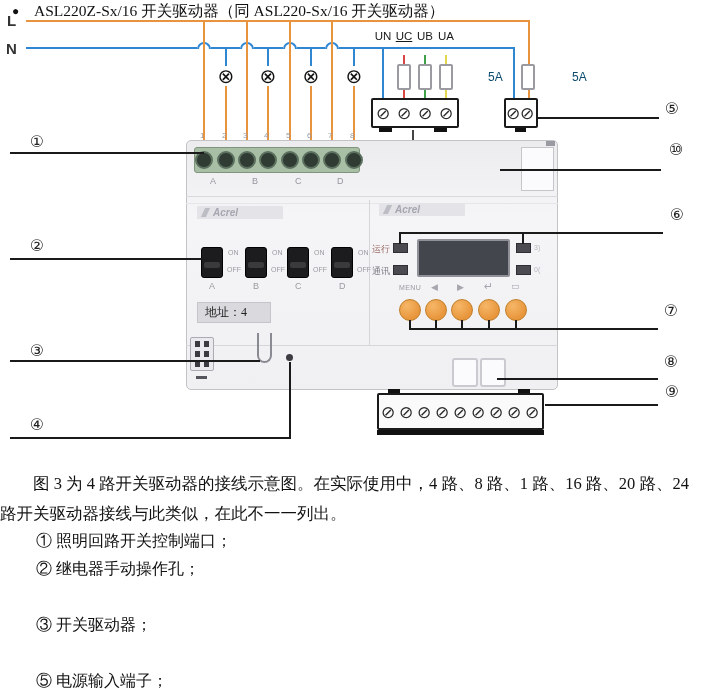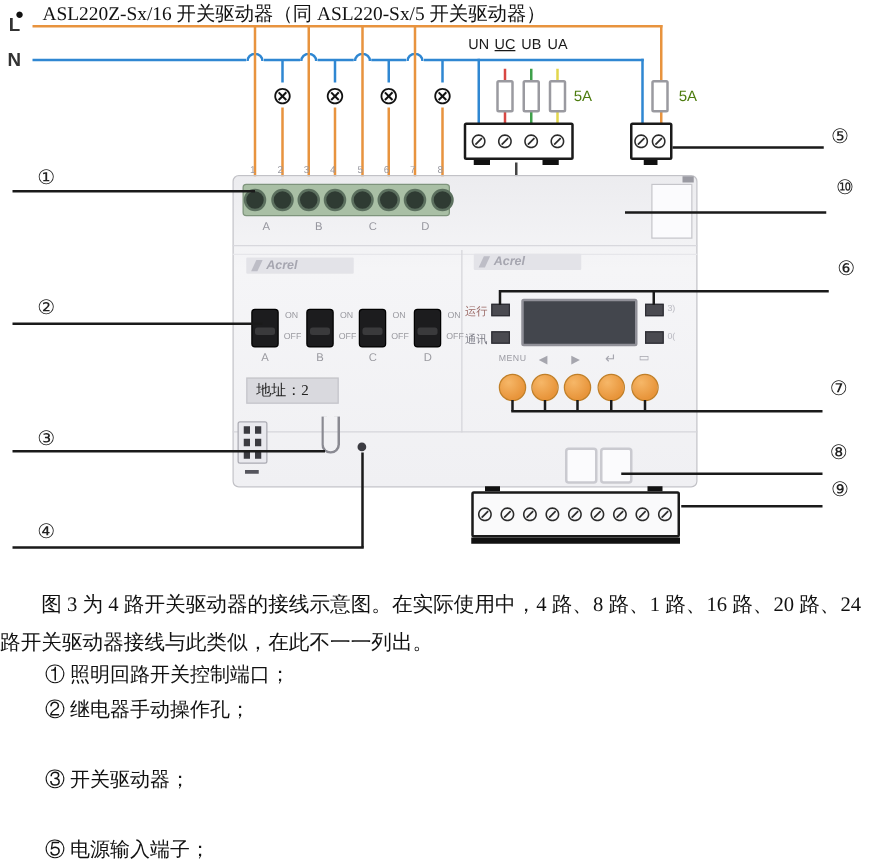--- a/index.html
+++ b/index.html
@@ -16,21 +16,21 @@
   .wv{position:absolute;width:2px;}
   .bump{position:absolute;width:14px;height:7px;border:2px solid #2F87D2;border-bottom:none;
         border-radius:7px 7px 0 0;box-sizing:border-box;background:#fff;}
   .eraser{position:absolute;background:#fff;}
   .fuse{position:absolute;width:14px;height:26px;background:#fff;border:2px solid #9a9aa0;
         border-radius:2px;box-sizing:border-box;}
   .screw{position:absolute;font:17px "DejaVu Sans",sans-serif;color:#2b2b2b;width:18px;
          text-align:center;line-height:18px;}
   .plabel{position:absolute;font:11.5px "Liberation Sans","DejaVu Sans",sans-serif;color:#1a1a1a;
           width:26px;text-align:center;}
-  .amp{position:absolute;font:12px "Liberation Sans","DejaVu Sans",sans-serif;color:#4d7c0f;}
+  .amp{position:absolute;font:12px "Liberation Sans","DejaVu Sans",sans-serif;color:#0c4a6e;margin-left:29px;}
   .tblock{position:absolute;background:#fff;border:2px solid #1a1a1a;border-radius:2px;box-sizing:border-box;}
   .foot{position:absolute;background:#111;}
   .lamp{position:absolute;width:20px;text-align:center;font:20px "DejaVu Sans",sans-serif;
         color:#111;line-height:20px;background:#fff;}
   
   .body-shell{position:absolute;left:186px;top:140px;width:372px;height:250px;border-radius:5px;
         background:linear-gradient(#ECECEF,#F5F5F7 30%,#F0F0F3);border:1px solid #C2C2C7;box-sizing:border-box;}
   .termstrip{position:absolute;left:194px;top:147px;width:166px;height:26px;background:#A9BFA5;
         border:1px solid #7E947C;border-radius:3px;box-sizing:border-box;}
   .term{position:absolute;width:18px;height:18px;border-radius:50%;background:#2F3B33;
@@ -53,21 +53,21 @@
   .btnlbl{position:absolute;font:7px "Liberation Sans","DejaVu Sans",sans-serif;color:#9a9aa2;letter-spacing:.4px;}
   .txt{position:absolute;font-size:16px;line-height:22px;white-space:nowrap;}
   .bold-sans{font-family:"Liberation Sans","DejaVu Sans",sans-serif;font-weight:bold;}
 </style>
 </head>
 <body>
 
 <div class="page">
 
   <div class="abs" style="left:12px;top:4px;font-size:12px;">●</div>
-  <div class="abs" style="left:34px;top:1px;font-size:15.5px;">ASL220Z-Sx/16 开关驱动器（同 ASL220-Sx/5 开关驱动器）</div>
+  <div class="abs" style="left:34px;top:1px;font-size:15.5px;">ASL220Z-Sx/16 开关驱动器（同 ASL220-Sx/16 开关驱动器）</div>
 
   <div class="abs" style="left:7px;top:12px;font:bold 15px 'Liberation Sans',sans-serif;color:#333;">L</div>
   <div class="abs" style="left:6px;top:40px;font:bold 15px 'Liberation Sans',sans-serif;color:#333;">N</div>
 
   <div class="wh" style="left:26px;top:47px;width:489px;background:#2F87D2;"></div>
   <div class="wv" style="left:513px;top:47px;height:53px;background:#2F87D2;"></div>
   <div class="wv" style="left:382px;top:47px;height:53px;background:#2F87D2;"></div>
 
   <div class="eraser" style="left:197px;top:46px;width:14px;height:4px;"></div>
   <div class="bump" style="left:197px;top:42px;"></div>
@@ -186,21 +186,21 @@
   <span class="onoff" style="left:271px;top:266px;">OFF</span>
   <span class="onoff" style="left:314px;top:249px;">ON</span>
   <span class="onoff" style="left:313px;top:266px;">OFF</span>
   <span class="onoff" style="left:358px;top:249px;">ON</span>
   <span class="onoff" style="left:357px;top:266px;">OFF</span>
   <span class="swlbl" style="left:209px;">A</span>
   <span class="swlbl" style="left:253px;">B</span>
   <span class="swlbl" style="left:295px;">C</span>
   <span class="swlbl" style="left:339px;">D</span>
 
-  <div class="abs" style="left:197px;top:302px;width:74px;height:21px;background:#D9D9DE;border:1px solid #C5C5CA;box-sizing:border-box;font:12px 'Liberation Serif',serif;line-height:19px;padding-left:7px;color:#222;">地址：2</div>
+  <div class="abs" style="left:197px;top:302px;width:74px;height:21px;background:#D9D9DE;border:1px solid #C5C5CA;box-sizing:border-box;font:12px 'Liberation Serif',serif;line-height:19px;padding-left:7px;color:#222;">地址：4</div>
 
   <div class="abs" style="left:417px;top:239px;width:93px;height:38px;background:#43464D;border:2px solid #909098;border-radius:2px;box-sizing:border-box;"></div>
   <span class="ledlbl" style="left:372px;top:243px;color:#9b6a66;">运行</span>
   <div class="ledbox" style="left:393px;top:243px;"></div>
   <span class="ledlbl" style="left:372px;top:265px;color:#7b7b85;">通讯</span>
   <div class="ledbox" style="left:393px;top:265px;"></div>
   <div class="ledbox" style="left:516px;top:243px;"></div>
   <span class="ledlbl" style="left:534px;top:244px;color:#b6b6be;font-size:7px;">3)</span>
   <div class="ledbox" style="left:516px;top:265px;"></div>
   <span class="ledlbl" style="left:534px;top:266px;color:#b6b6be;font-size:7px;">0(</span>

